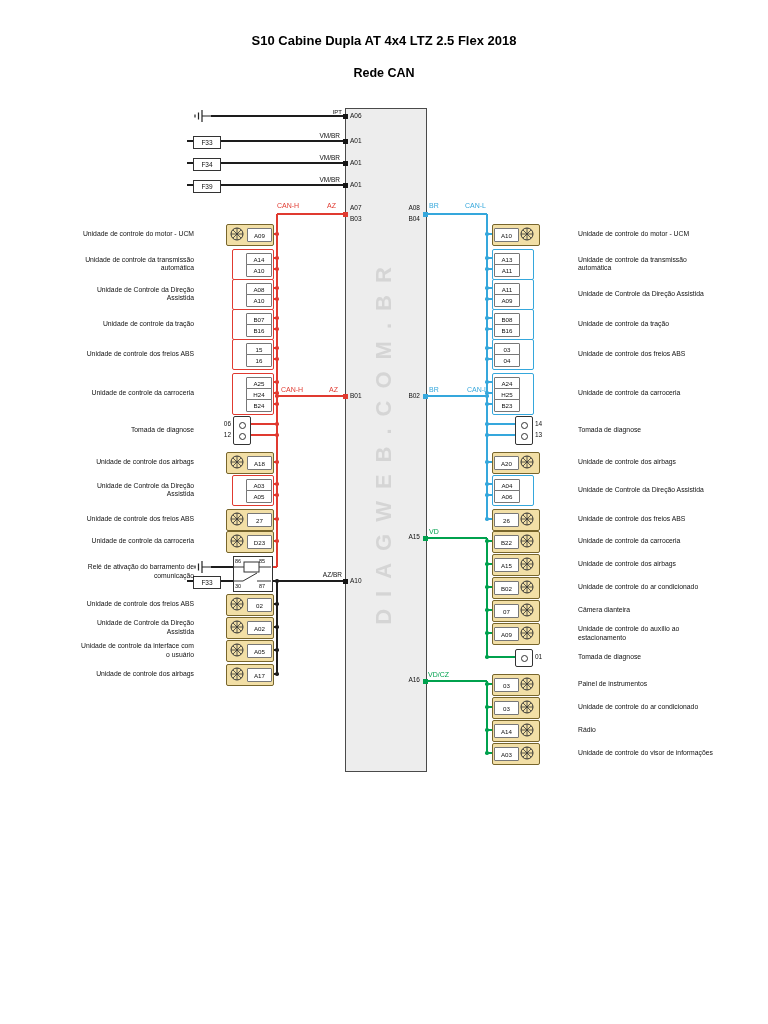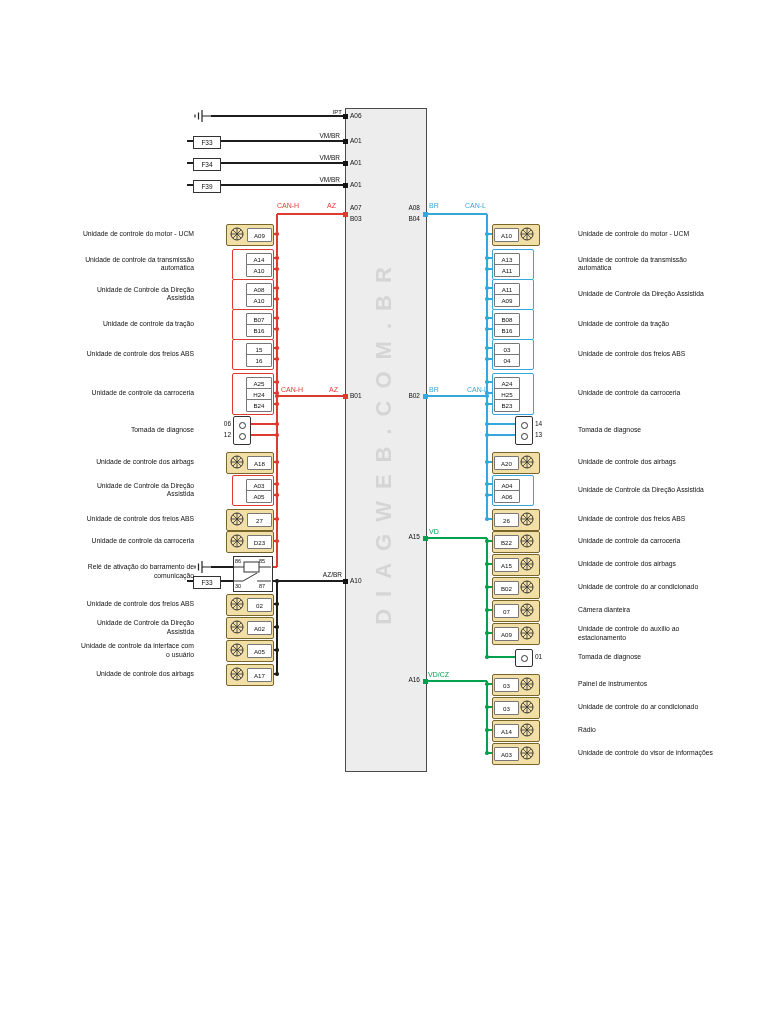--- a/index.html
+++ b/index.html
@@ -18,20 +18,22 @@
              color:#d5d5d5;font-weight:600;z-index:1;white-space:nowrap;}
   .pinbox{background:#fff;border:1px solid #777;display:flex;align-items:center;justify-content:center;
           font-size:6.2px;color:#111;z-index:4;border-radius:1px;}
   .fusebox{background:#fff;border:1px solid #333;display:flex;align-items:center;justify-content:center;
            font-size:6.5px;color:#111;z-index:3;}
 </style>
 </head>
 <body>
 
 <div id="canvas">
+  <div class="title t1">S10 Cabine Dupla AT 4x4 LTZ 2.5 Flex 2018</div>
+  <div class="title t3">Rede CAN</div>
   <div id="gateway" style="background: rgb(237, 237, 237);"></div>
   <div id="watermark" style="color: rgb(213, 213, 213);">DIAGWEB.COM.BR</div>
 <div class="abs" style="left: 194px; top: 109px; width: 17px; height: 14px; z-index: 3;"><svg width="17" height="14" viewBox="0 0 17 14">
         <path d="M17 7 H8 M8 1 V13 M4.5 3.5 V10.5 M1 5.5 V8.5" stroke="#222" stroke-width="1.2" fill="none"></path>
       </svg></div>
     <div class="abs" style="left: 211px; top: 115.4px; width: 134px; height: 1.2px; background: rgb(29, 29, 29); z-index: 2;"></div>
     <div class="abs txt" style="left: 308px; width: 34px; top: 108px; text-align: right; font-size: 6px; white-space: nowrap;">IPT</div>
     <div class="abs" style="left: 342.5px; top: 113.5px; width: 5px; height: 5px; background: rgb(21, 21, 21); z-index: 3;"></div>
     <div class="abs txt" style="left: 350px; top: 112px; font-size: 6.5px; white-space: nowrap;">A06</div>
     <div class="abs" style="left: 187px; top: 140.4px; width: 6px; height: 1.2px; background: rgb(29, 29, 29); z-index: 2;"></div>

